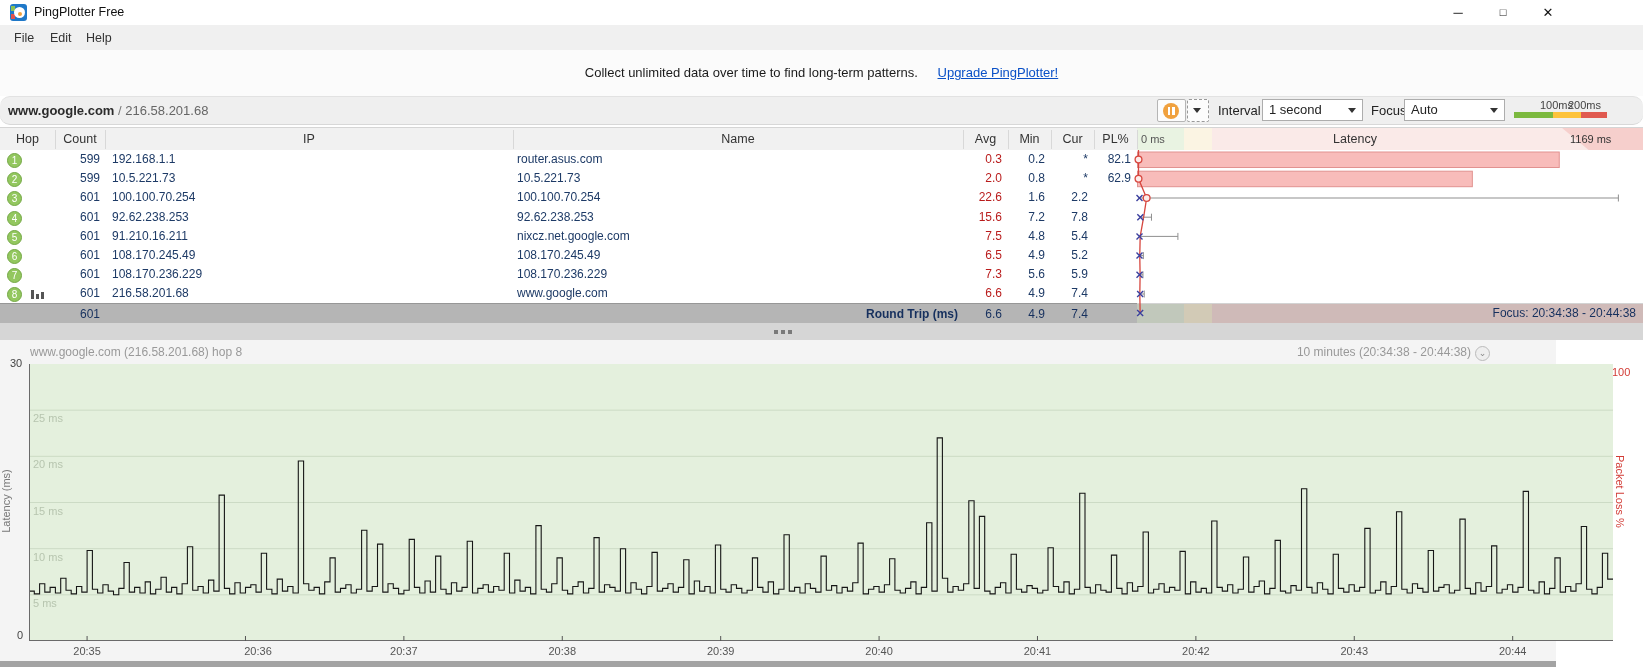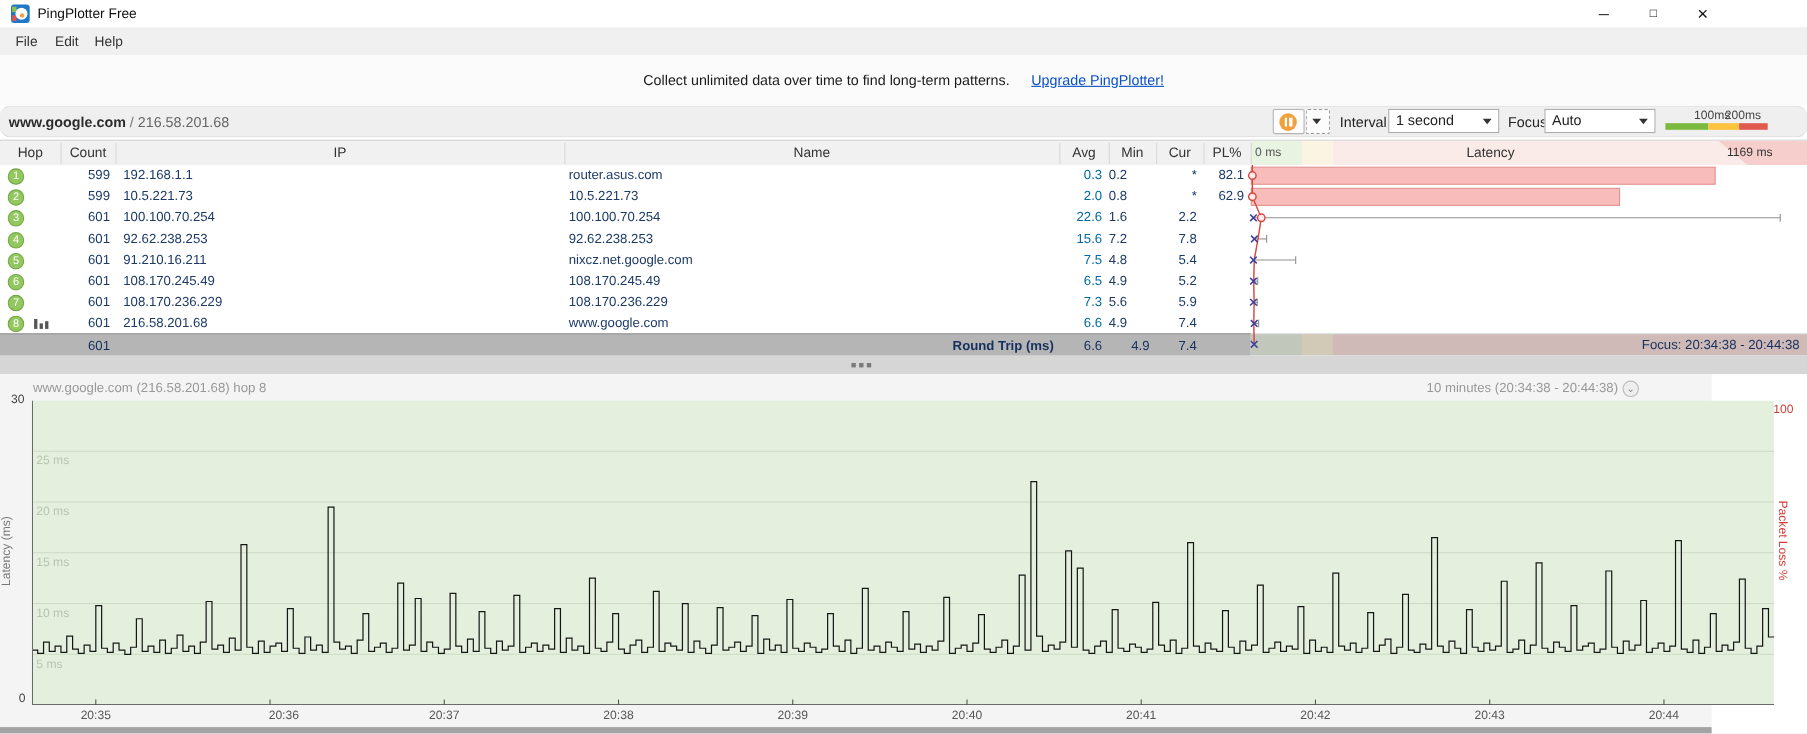--- a/index.html
+++ b/index.html
@@ -50,22 +50,22 @@
   #tbody{position:absolute;left:0;top:150px;width:1643px;height:154px;background:#fff;}
   #latzones{position:absolute;left:1137px;top:150px;width:506px;height:173px;background:linear-gradient(to right,#e3efdb 0,#e3efdb 47px,#fdf2d3 47px,#fdf2d3 75px,#f9d9d6 75px,#f9d9d6 100%);}
   #latzonesgray{position:absolute;left:1137px;top:303px;width:506px;height:20px;background:rgba(130,130,130,0.35);}
   .trow{position:absolute;left:0;width:1137px;height:19.2px;line-height:19.2px;}
   .trow span{position:absolute;white-space:nowrap;}
   .hopbadge{left:7px;top:3px;width:13px;height:13px;background:#93c75f;border:1px solid #74a845;border-radius:50%;color:#fff;
             font-size:10px;text-align:center;line-height:13px;}
   .c-count{left:50px;width:50px;text-align:right;color:#1d3a66;}
   .c-ip{left:112px;color:#1d3a66;}
   .c-name{left:517px;color:#1d3a66;}
-  .c-avg{left:963px;width:39px;text-align:right;color:#0369a1;}
-  .c-min{left:1008px;width:37px;color:#1d3a66;}
+  .c-avg{left:963px;width:39px;text-align:right;color:#b91c1c;}
+  .c-min{left:1008px;width:37px;text-align:right;color:#1d3a66;}
   .c-cur{left:1051px;width:37px;text-align:right;color:#1d3a66;}
   .c-pl{left:1094px;width:37px;text-align:right;color:#1d3a66;}
   .chicon{left:31px;top:5px;width:16px;height:10px;}
   .chicon i{position:absolute;bottom:0;width:3px;background:#555;}
   .chicon i:nth-child(1){left:0;height:9px;}
   .chicon i:nth-child(2){left:5px;height:5px;}
   .chicon i:nth-child(3){left:10px;height:7px;}
   
   #summaryrow{position:absolute;left:0;top:303px;width:1137px;height:20px;background:#b5b5b5;border-top:1px solid #979797;line-height:20px;color:#16305e;}
   #summaryrow span{position:absolute;white-space:nowrap;}

